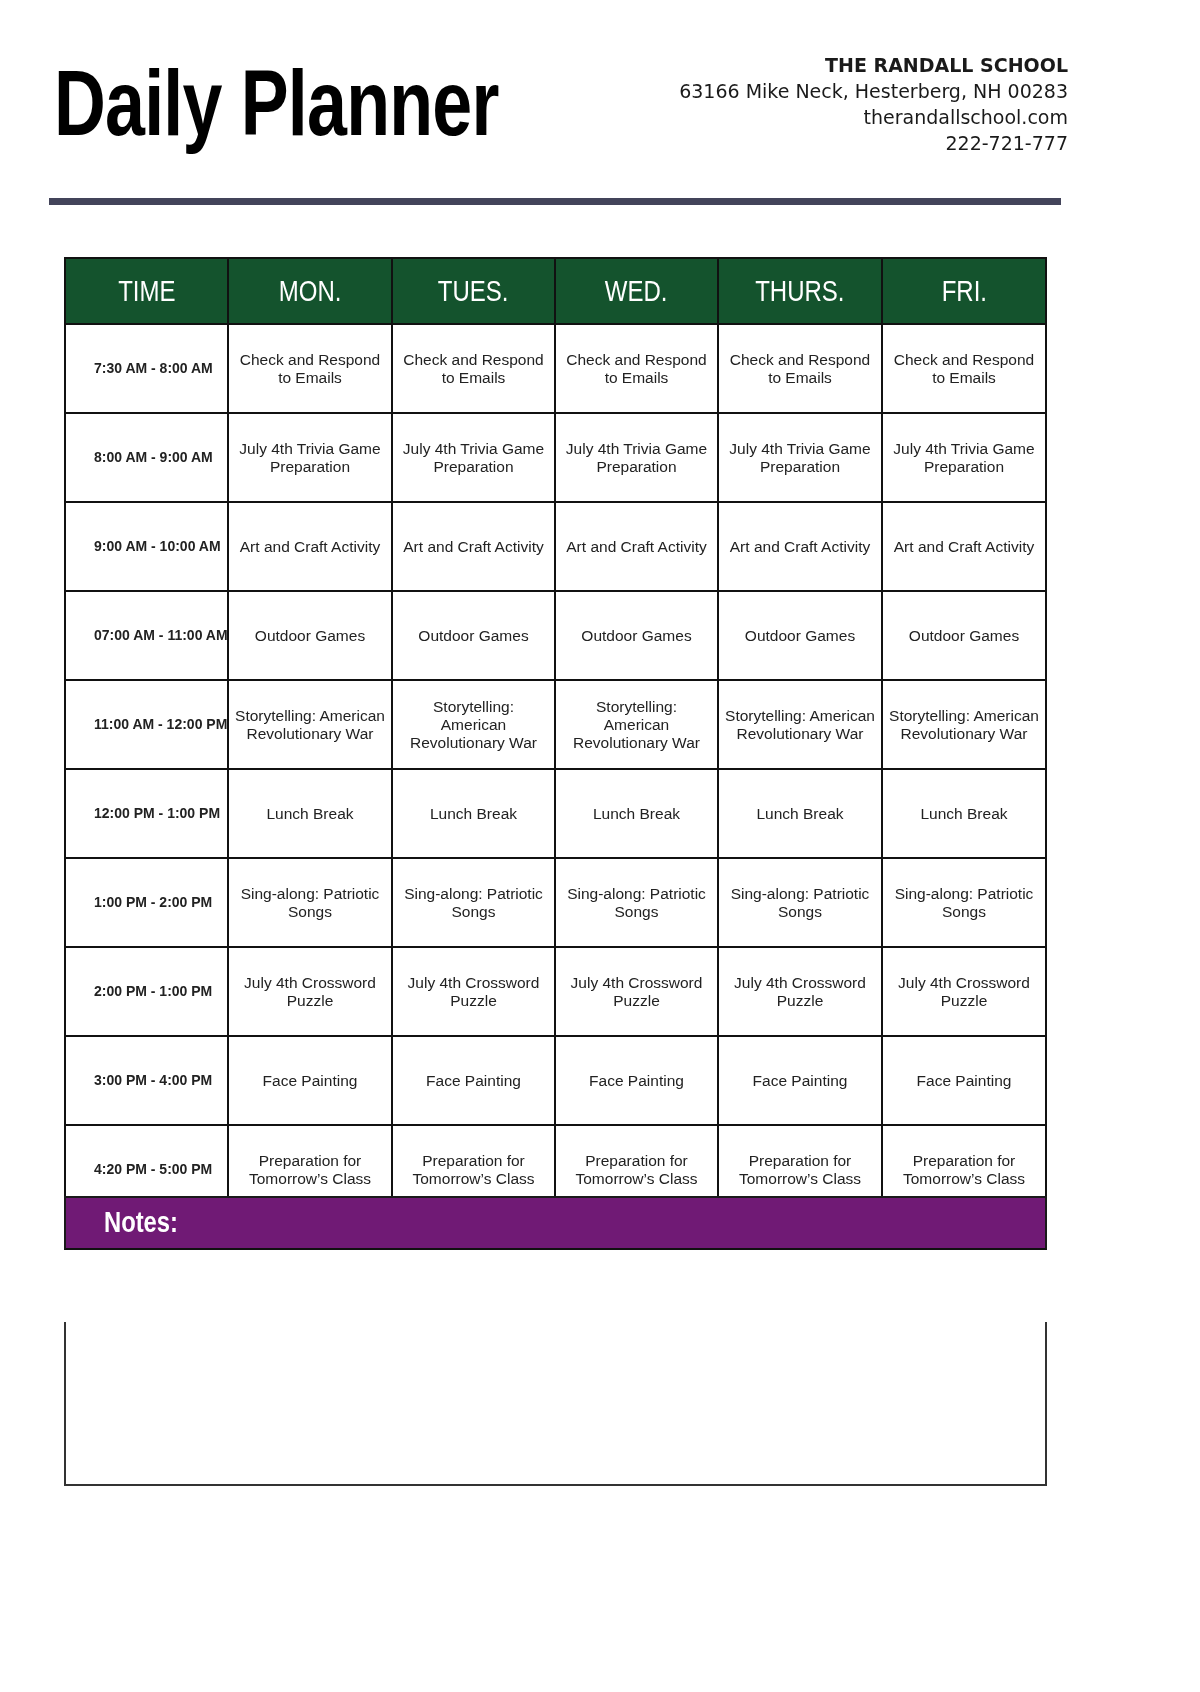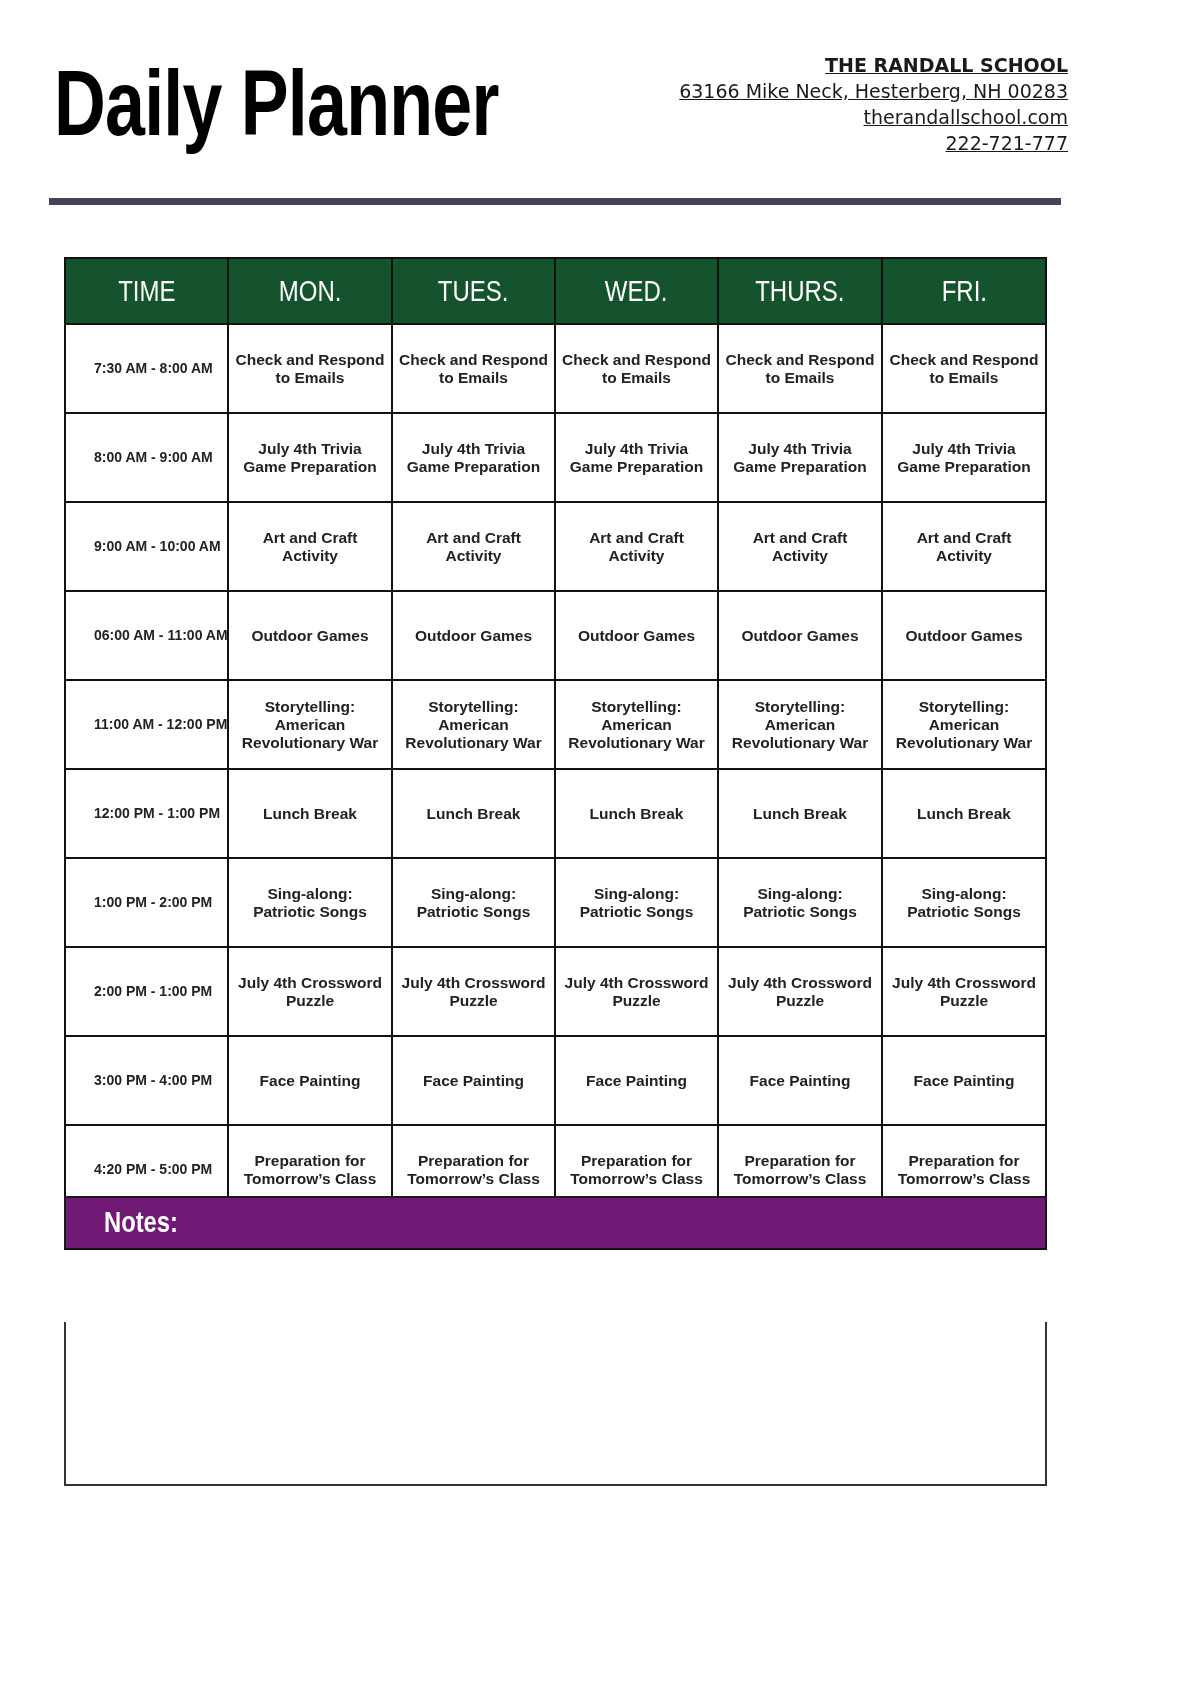--- a/index.html
+++ b/index.html
@@ -8,21 +8,21 @@
     .title {
       position: absolute; left: 54px; top: 48px;
       font-family: "Liberation Sans", sans-serif; font-weight: 700;
       font-size: 92px; line-height: 110px; color: #000;
       transform: scaleX(0.78); transform-origin: left top;
       letter-spacing: -1px; margin: 0;
     }
 
     .school-block {
       position: absolute; right: 132px; top: 52px; text-align: right;
-      font-family: "DejaVu Sans", sans-serif; color: #1a1a1a; text-decoration: underline;
+      font-family: "DejaVu Sans", sans-serif; color: #1a1a1a;
     }
     .school-name { font-weight: 700; font-size: 19px; line-height: 26px; }
     .school-line { font-size: 19px; line-height: 26px; font-weight: 400; }
 
     .divider {
       position: absolute; left: 49px; top: 198px; width: 1012px; height: 7px;
       background: #43445a;
     }
 
     table.planner {
@@ -41,21 +41,21 @@
       display: inline-block; transform: scaleX(0.8);
     }
     table.planner tbody td { height: 87px; background: #ffffff; vertical-align: middle; }
     td.time-cell {
       font-family: "Liberation Sans", sans-serif; font-weight: 700; font-size: 14px;
       line-height: 21px; padding-left: 28px !important; color: #222; white-space: normal;
       text-align: left;
     }
     td.time-cell .tc { display: block; width: 160px; }
     td.activity-cell {
-      text-align: center; font-family: "Liberation Sans", sans-serif; font-weight: 700;
+      text-align: center; font-family: "Liberation Sans", sans-serif; font-weight: 400;
       font-size: 15.5px; line-height: 18px; color: #222;
     }
     td.activity-cell .ac { display: block; padding: 0 6px; }
 
     .notes-header {
       position: absolute; left: 64px; top: 1196px; width: 979px; height: 50px;
       background: #701a75; border: 2px solid #1a1a1a; border-bottom: 2px solid #111;
     }
     .notes-label {
       position: absolute; left: 38px; top: 8px; color: #fff;
@@ -156,21 +156,21 @@
         </td>
         <td class="activity-cell">
           <span class="ac">Art and Craft Activity</span>
         </td>
         <td class="activity-cell">
           <span class="ac">Art and Craft Activity</span>
         </td>
       </tr>
       <tr>
         <td class="time-cell">
-          <span class="tc">06:00 AM - 11:00 AM</span>
+          <span class="tc">07:00 AM - 11:00 AM</span>
         </td>
         <td class="activity-cell">
           <span class="ac">Outdoor Games</span>
         </td>
         <td class="activity-cell">
           <span class="ac">Outdoor Games</span>
         </td>
         <td class="activity-cell">
           <span class="ac">Outdoor Games</span>
         </td>

